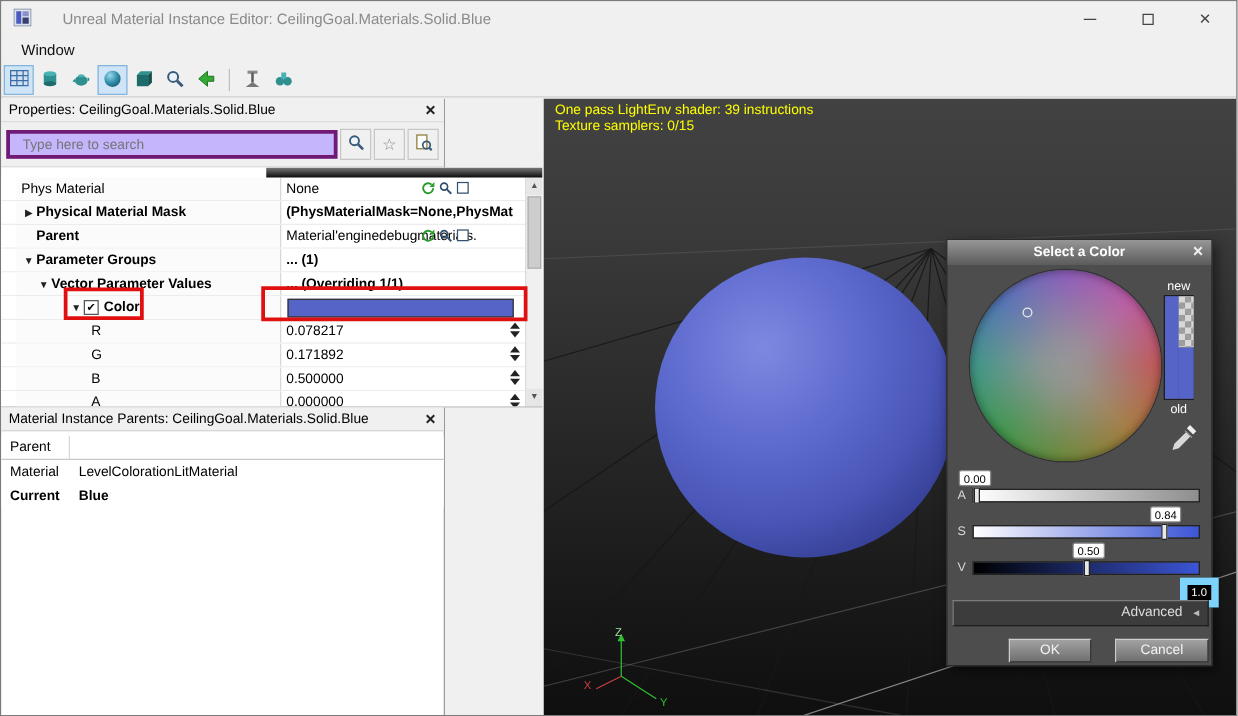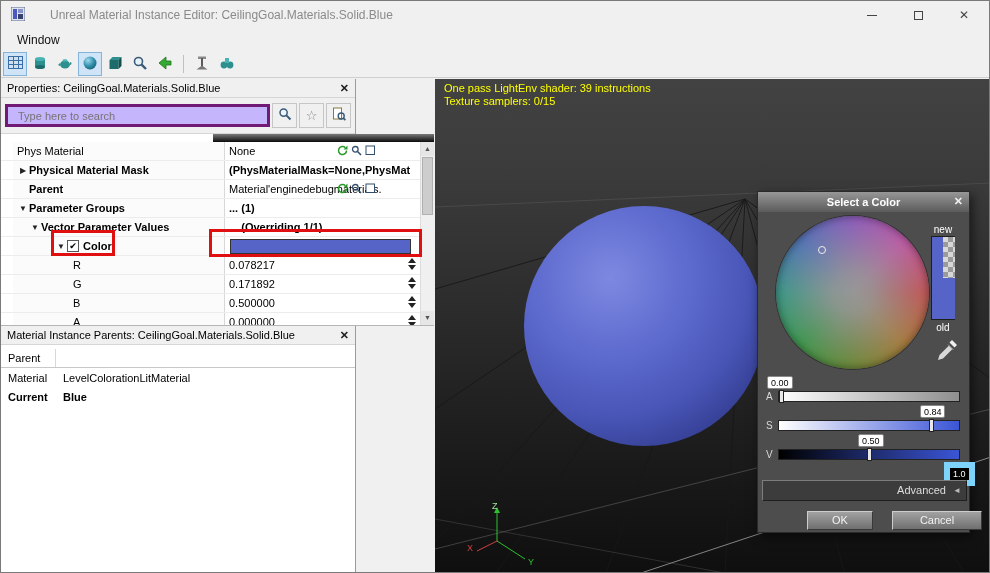--- a/index.html
+++ b/index.html
@@ -114,21 +114,21 @@
             padding:0 3px; border:1px solid #888; border-radius:2px; z-index:2; }
   .cd-mult { position:absolute; left:186px; top:270px; background:#000; color:#fff; font-size:9px; line-height:12px;
              padding:0 3px; border:6px solid #7dd3fc; }
   .cd-advanced { position:absolute; left:4px; top:288px; width:205px; height:21px; background:#3c3c3c;
                  border:1px solid; border-color:#7d7d7d #1f1f1f #1f1f1f #7d7d7d; color:#ddd; font-size:11px;
                  text-align:right; padding-right:20px; line-height:19px; }
   .cd-adv-arrow { position:absolute; right:5px; top:0; font-size:8px; color:#bbb; line-height:19px; }
   .cd-btn { position:absolute; top:319px; height:19px; background:linear-gradient(#a2a2a2,#6f6f6f);
             border:1px solid; border-color:#cdcdcd #383838 #383838 #cdcdcd; color:#f2f2f2; font-size:11px;
             text-align:center; line-height:17px; }
-  .cd-ok { left:49px; width:66px; } .cd-cancel { left:134px; width:90px; }
+  .cd-ok { left:49px; width:66px; } .cd-cancel { left:134px; width:75px; }
 
   
   .hl-box { position:absolute; border:3px solid #e01010; z-index:50; pointer-events:none; }
   #hl1 { left:50px; top:229px; width:64px; height:26px; }
   #hl2 { left:208px; top:228px; width:213px; height:28px; }
 </style>
 </head>
 <body>
 
 <div class="titlebar">

